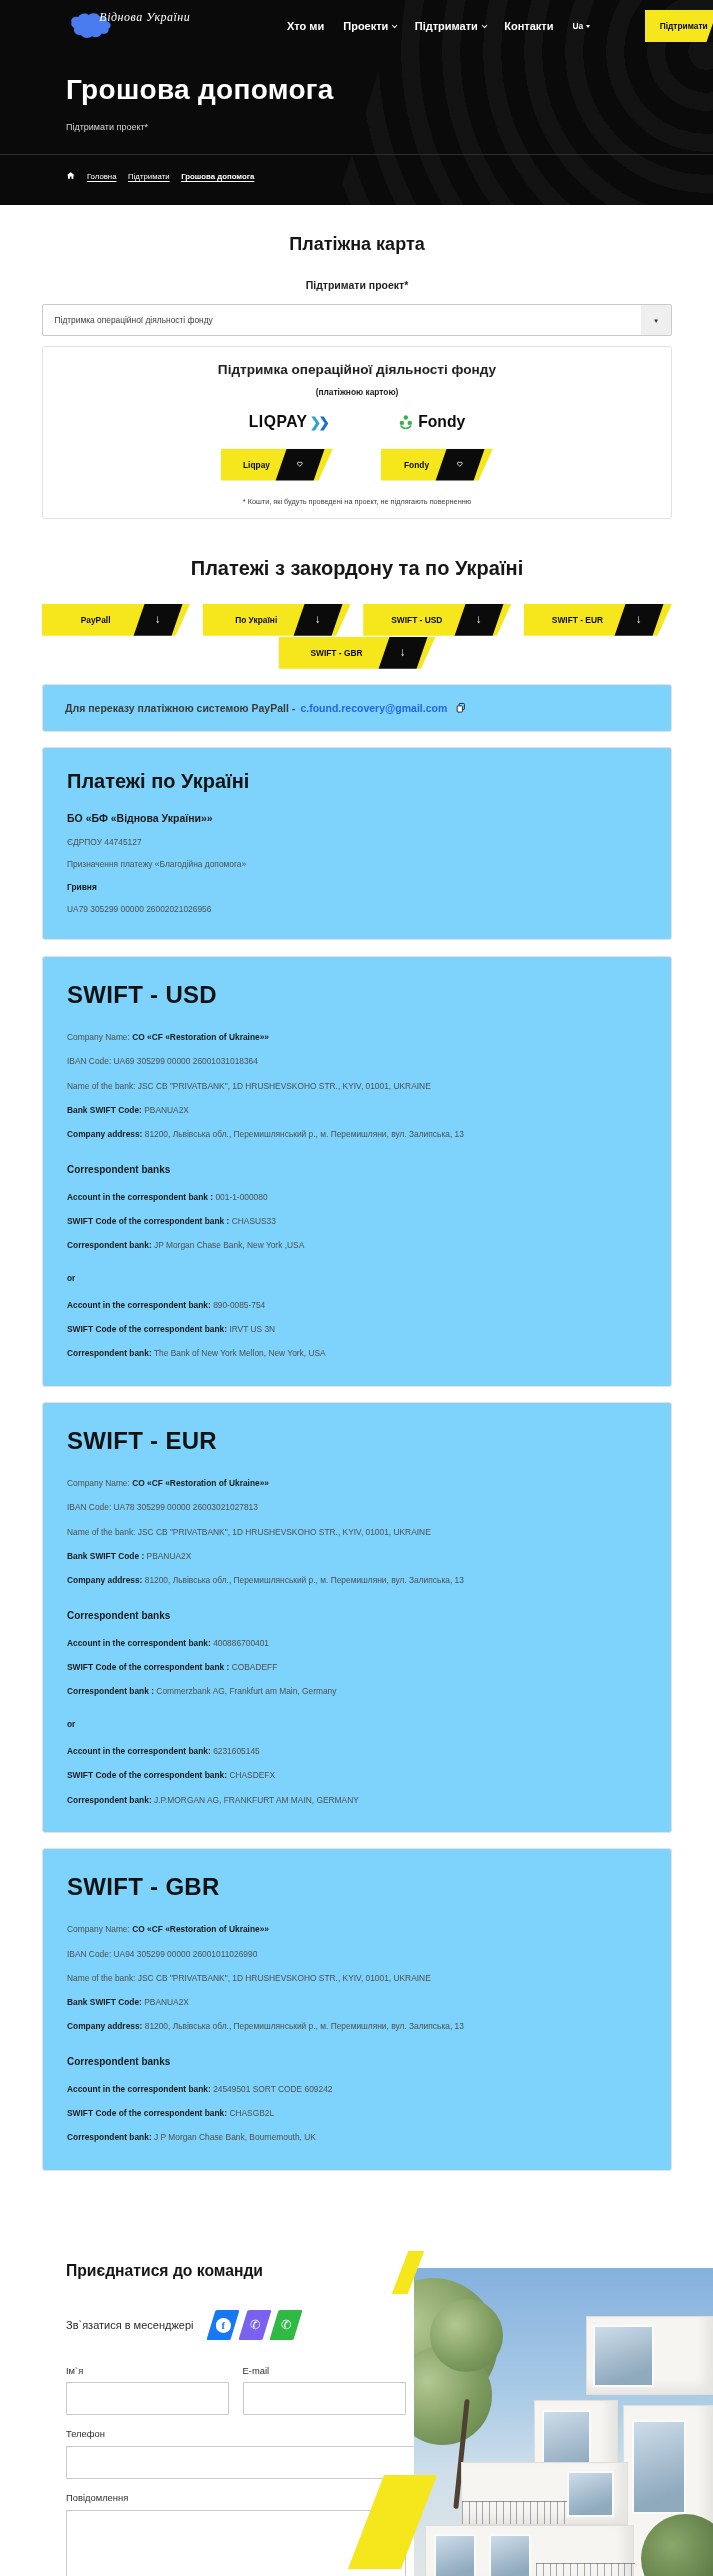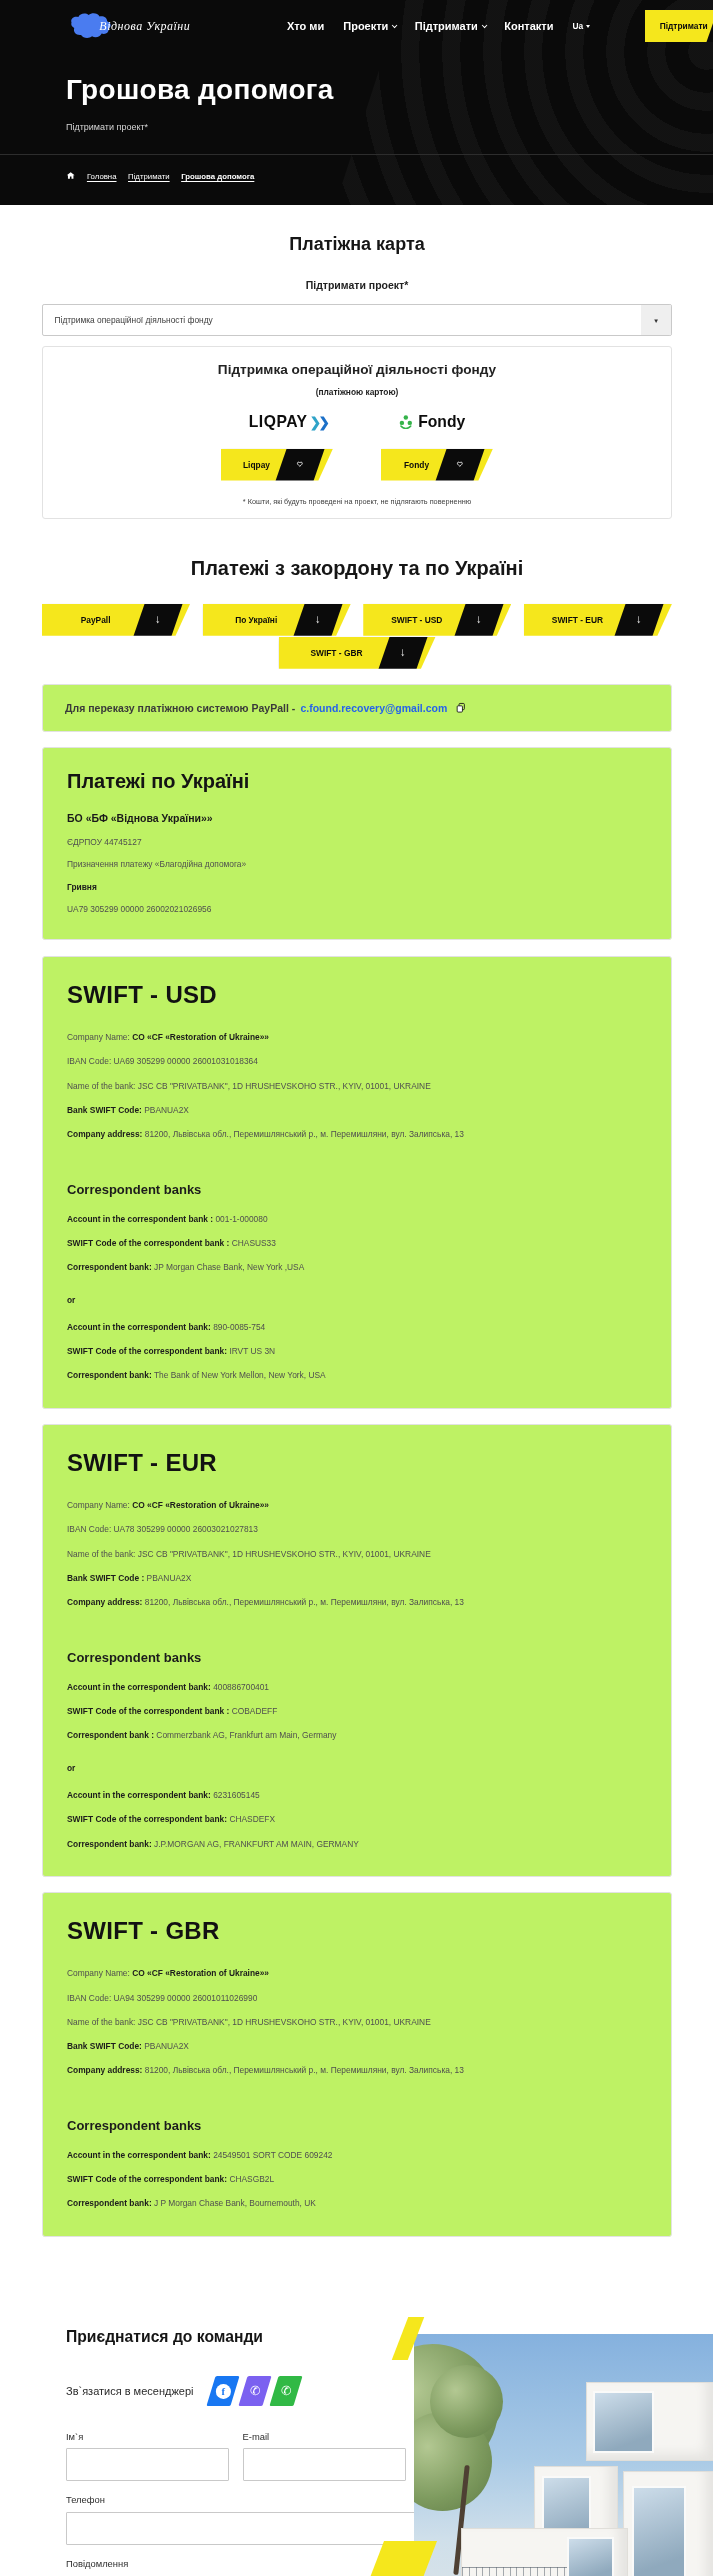--- a/index.html
+++ b/index.html
@@ -21,21 +21,21 @@
   
   .dark-top{background:#0a0a0a;position:relative;overflow:hidden;}
   .dark-top::after{
     content:"";position:absolute;right:-136px;top:-157px;width:470px;height:523px;
     background:repeating-radial-gradient(circle at 65% 35%, #141414 0 18px, #0a0a0a 18px 41px);
     transform:rotate(18deg);opacity:.85;pointer-events:none;
   }
   .dark-top > *{position:relative;z-index:2;}
 
   .site-header{height:52px;display:flex;align-items:center;padding:0 66px;gap:15.7px;}
-  .logo{display:flex;align-items:center;gap:1px;flex:0 0 auto;}
+  .logo{display:flex;gap:1px;flex:0 0 auto;}
   .logo-map{flex:0 0 auto;}
   .logo-text{
     font-family:"Liberation Serif",serif;font-style:italic;
     color:#fff;font-size:12px;letter-spacing:0.5px;white-space:nowrap;margin-left:-15.7px;
   }
   .main-nav{display:flex;align-items:center;gap:19px;margin-left:81px;}
   .nav-item{display:flex;align-items:center;gap:3.7px;color:#fff;font-weight:bold;font-size:11px;cursor:pointer;white-space:nowrap;}
   .caret{width:3.7px;height:3.7px;border-right:1px solid #fff;border-bottom:1px solid #fff;transform:rotate(45deg) translateY(-1px);}
   .lang{display:flex;align-items:center;gap:3.1px;color:#fff;font-weight:bold;font-size:8.4px;cursor:pointer;}
   .lang .tri{width:0;height:0;border-left:2.6px solid transparent;border-right:2.6px solid transparent;border-top:3.1px solid #fff;}
@@ -96,38 +96,38 @@
   .pay-btn-row{display:flex;justify-content:center;gap:48px;margin-top:18px;}
   .pay-btn{width:112px;}
   .panel-note{font-size:7.3px;color:#3f3f3f;margin-top:16.7px;}
 
   .pay-links-row{display:flex;gap:12.5px;margin-top:24px;}
   .pay-links-row .ybtn{flex:1;}
   .pay-links-row2{display:flex;justify-content:center;margin-top:1px;}
   .pay-links-row2 .ybtn{width:157px;}
 
   .card{
-    border:0.5px solid var(--panel-border);border-radius:3.1px;background:#bef264;margin-top:15.7px;
+    border:0.5px solid var(--panel-border);border-radius:3.1px;background:#7dd3fc;margin-top:15.7px;
   }
   .paypal-card{padding:16.7px 22px;display:flex;align-items:center;gap:5.2px;font-size:10.5px;font-weight:600;color:#3a3a3a;}
   .paypal-card .email{color:#2563eb;font-weight:bold;}
   .copy-icon{display:flex;margin-left:2.1px;cursor:pointer;}
 
   .uah-card{padding:22px 24px 25px;}
   .uah-card h2{font-size:20px;font-weight:800;color:#141414;}
   .uah-company{font-size:10.5px;font-weight:800;margin-top:19px;color:#1a1a1a;}
   .uah-row{font-size:8.4px;color:var(--txt);margin-top:12.5px;}
   .uah-row.bold{font-weight:bold;color:#1c1c1c;}
 
   .swift-card{padding:24px 24px 26px;}
   .swift-card h2{font-size:24px;font-weight:800;letter-spacing:0.3px;color:#121212;}
   .srow{font-size:8.4px;color:var(--txt);margin-top:12px;line-height:1.45;}
   .srow .b{font-weight:bold;color:#1c1c1c;text-align:center;}
   .srow.first{margin-top:22px;}
-  .corr-title{font-size:13px;font-weight:bold;color:#1c1c1c;margin-top:42px;}
+  .corr-title{font-size:10px;font-weight:bold;color:#1c1c1c;margin-top:24px;}
   .or{font-size:8.4px;font-weight:bold;color:#1c1c1c;margin:22px 0 10.5px;}
   .corr-block{margin-top:15.7px;}
 
   
   .join-section{position:relative;margin-top:91px;height:337px;}
   .join-left{position:absolute;left:66px;top:0;width:340px;}
   .join-title{font-size:15.7px;font-weight:800;color:#151515;}
   .mess-row{display:flex;align-items:center;gap:18px;margin-top:30px;}
   .mess-label{font-size:11px;color:#2a2a2a;}
   .socials{display:flex;gap:7.3px;}

